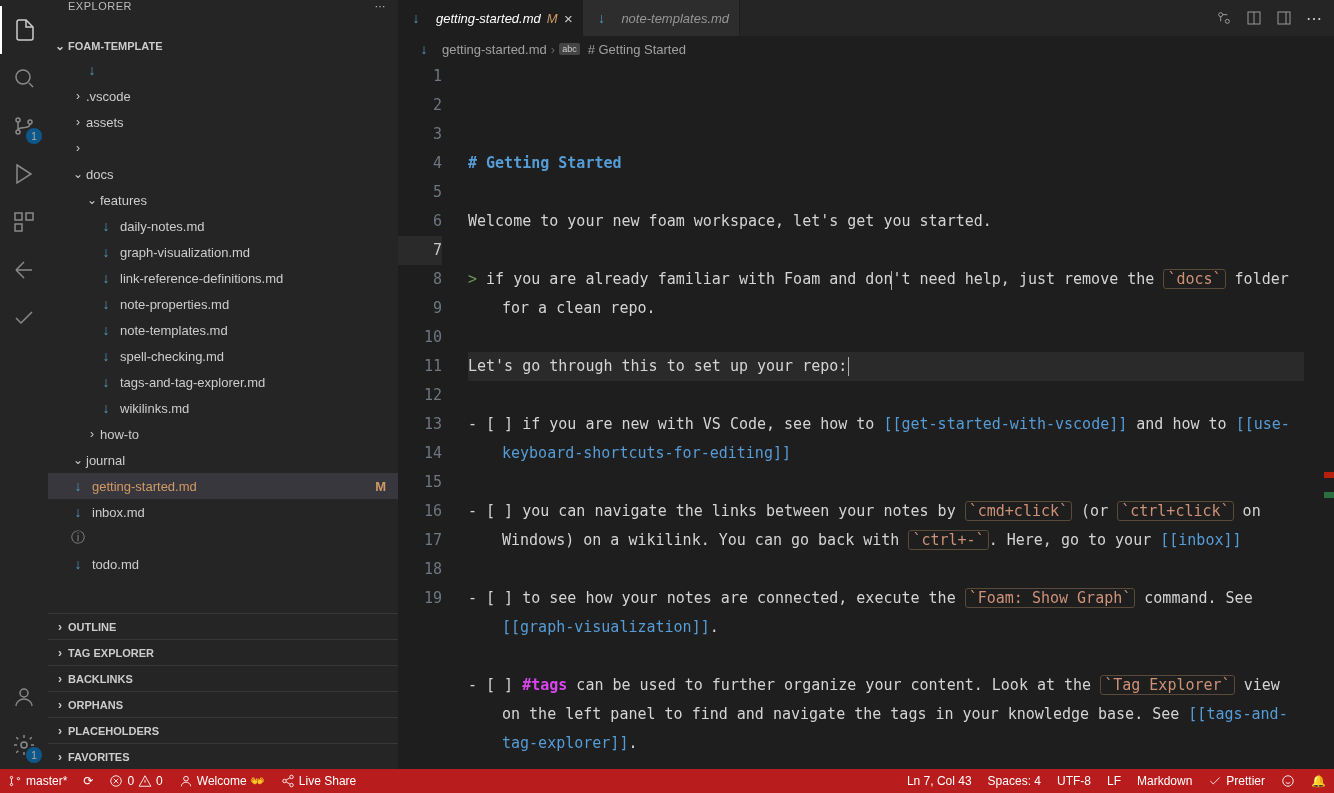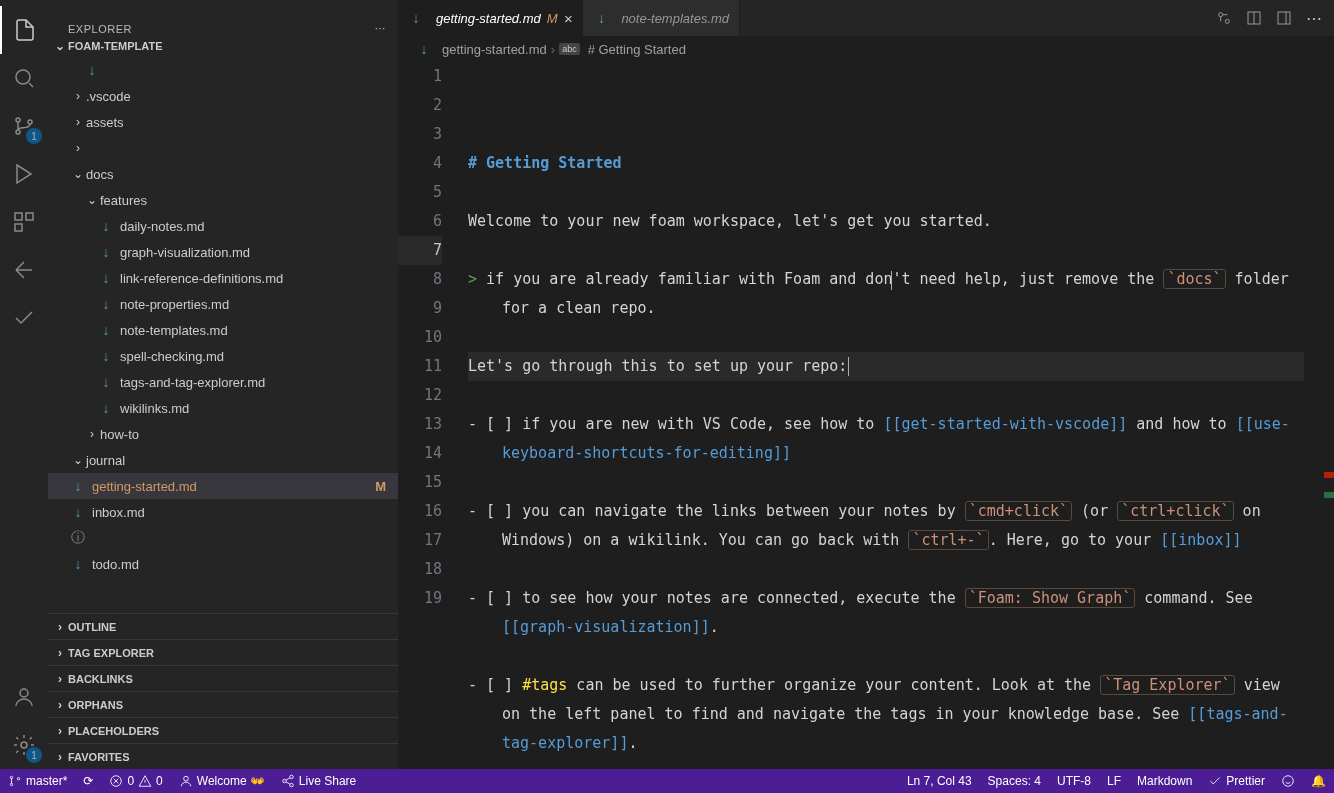--- a/index.html
+++ b/index.html
@@ -55,21 +55,21 @@
 .sidebar {
   width: 350px;
   background: #252526;
   display: flex;
   flex-direction: column;
   font-size: 13px;
 }
 .sidebar-header {
   height: 35px;
   display: flex;
-  align-items: flex-end;
+  align-items: flex-start;
   justify-content: space-between;
   padding: 0 12px 0 20px;
   font-size: 11px;
   letter-spacing: 0.5px;
   color: #bbb;
 }
 .sidebar-section-title {
   display: flex;
   align-items: center;
   height: 22px;
@@ -200,21 +200,21 @@
 .gutter .line.current { color: #c6c6c6; }
 .tk-heading { color: #569cd6; font-weight: bold; }
 .tk-quote { color: #6a9955; }
 .tk-link { color: #569cd6; }
 .tk-code {
   color: #ce9178;
   border: 1px solid #5a4a3a;
   border-radius: 3px;
   padding: 0 3px;
 }
-.tk-tag { color: #fde047; }
+.tk-tag { color: #d946ef; font-weight: bold; }
 .cursor-caret {
   display: inline-block;
   width: 1px;
   height: 19px;
   background: #aeafad;
   vertical-align: middle;
   margin-left: 1px;
 }
 .secondary-cursor {
   position: absolute;
@@ -232,21 +232,21 @@
 .overview-mark {
   position: absolute;
   right: 0;
   width: 10px;
   height: 6px;
 }
 
 
 .status-bar {
   height: 24px;
-  background: #4c1d95;
+  background: #b91c1c;
   color: #fff;
   display: flex;
   align-items: center;
   font-size: 12px;
 }
 .status-item {
   padding: 0 8px;
   display: flex;
   align-items: center;
   gap: 4px;

